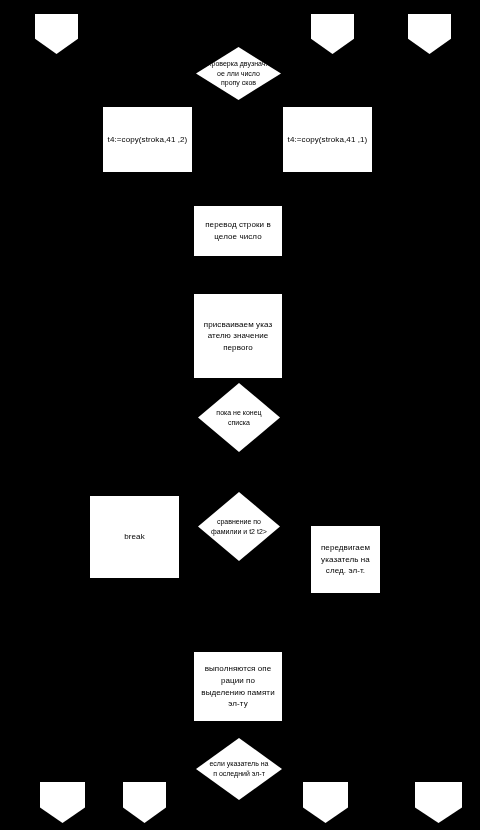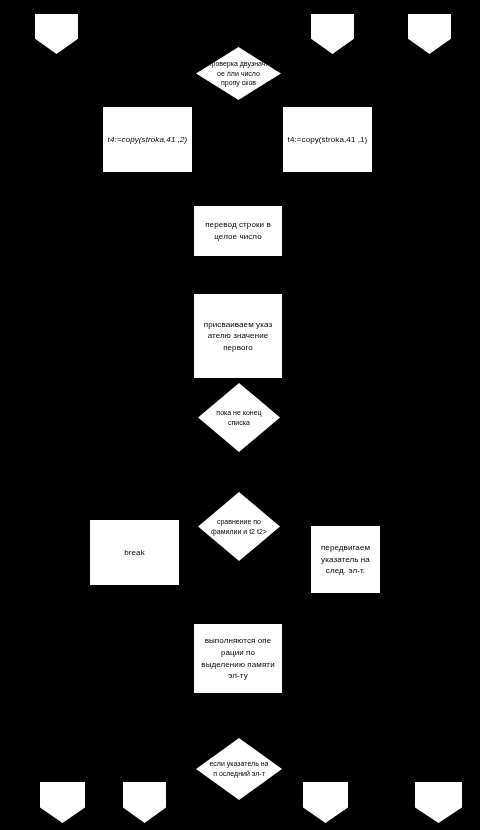--- a/index.html
+++ b/index.html
@@ -90,21 +90,21 @@
   <div class="edge" style="left:272px; top:530px; width:83px; height:1px;"></div>
   <div class="edge" style="left:134px; top:593px; width:1px; height:25px;"></div>
   <div class="edge" style="left:355px; top:593px; width:1px; height:25px;"></div>
   <div class="edge" style="left:134px; top:618px; width:221px; height:1px;"></div>
   <div class="edge" style="left:238px; top:717px; width:1px; height:21px;"></div>
 
   <div class="node-diamond" style="left:196px; top:47px; width:85px; height:53px;">
     <span class="txt">проверка двузначн ое лли число пропу сков</span>
   </div>
 
-  <div class="node-box" style="left:103px; top:107px; width:89px; height:65px;font-style:italic;">
+  <div class="node-box" style="left:103px; top:107px; width:89px; height:65px;">
     <span class="txt">t4:=copy(stroka,41 ,2)</span>
   </div>
 
   <div class="node-box" style="left:283px; top:107px; width:89px; height:65px;">
     <span class="txt">t4:=copy(stroka,41 ,1)</span>
   </div>
 
   <div class="node-box" style="left:194px; top:206px; width:88px; height:50px;">
     <span class="txt">перевод строки в целое число</span>
   </div>
@@ -114,29 +114,29 @@
   </div>
 
   <div class="node-diamond" style="left:198px; top:383px; width:82px; height:69px;">
     <span class="txt">пока не конец списка</span>
   </div>
 
   <div class="node-diamond" style="left:198px; top:492px; width:82px; height:69px;">
     <span class="txt">сравнение по фамилии и t2 t2&gt;</span>
   </div>
 
-  <div class="node-box" style="left:90px; top:520px; width:89px; height:65px;">
+  <div class="node-box" style="left:90px; top:496px; width:89px; height:82px;">
     <span class="txt">break</span>
   </div>
 
   <div class="node-box" style="left:311px; top:526px; width:69px; height:67px;">
     <span class="txt">передвигаем указатель на след. эл-т.</span>
   </div>
 
-  <div class="node-box" style="left:194px; top:624px; width:88px; height:69px;">
+  <div class="node-box" style="left:194px; top:652px; width:88px; height:69px;">
     <span class="txt">выполняются опе рации по выделению памяти эл-ту</span>
   </div>
 
   <div class="node-diamond" style="left:196px; top:738px; width:86px; height:62px;">
     <span class="txt">если указатель на п оследний эл-т</span>
   </div>
 
   <div class="node-connector" style="left:40px; top:782px; width:45px; height:41px;"></div>
   <div class="node-connector" style="left:123px; top:782px; width:43px; height:41px;"></div>
   <div class="node-connector" style="left:303px; top:782px; width:45px; height:41px;"></div>

